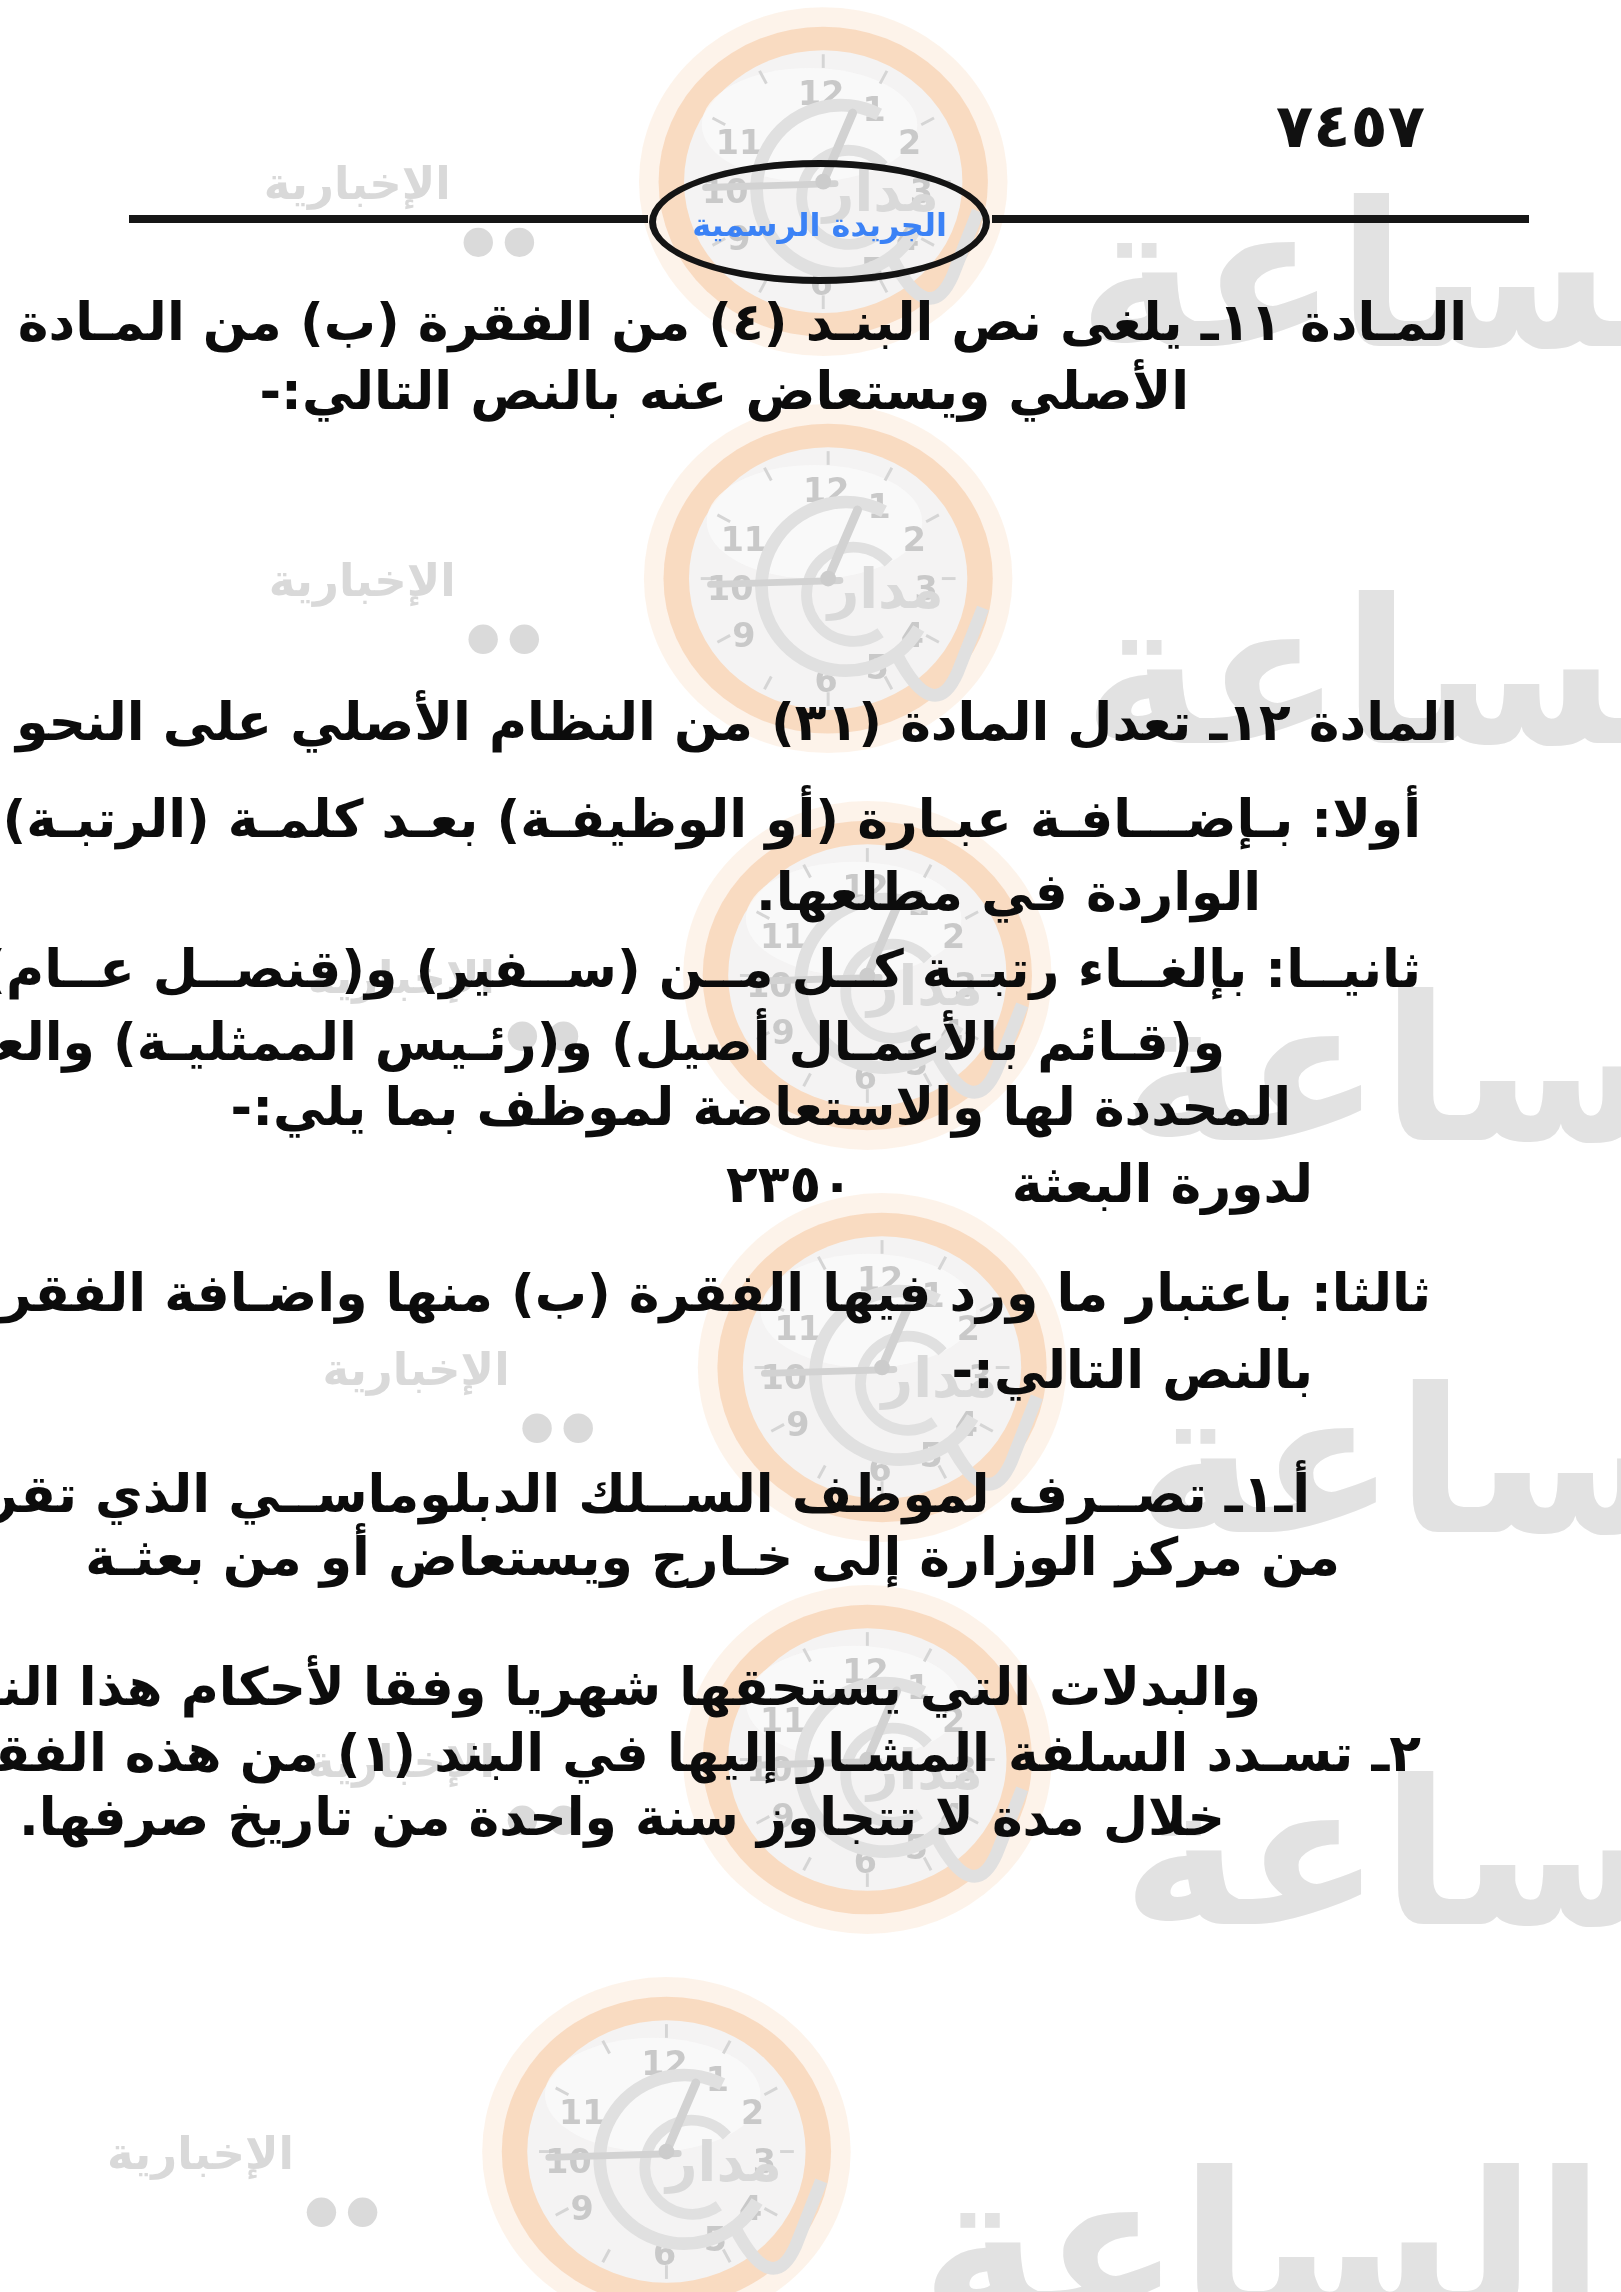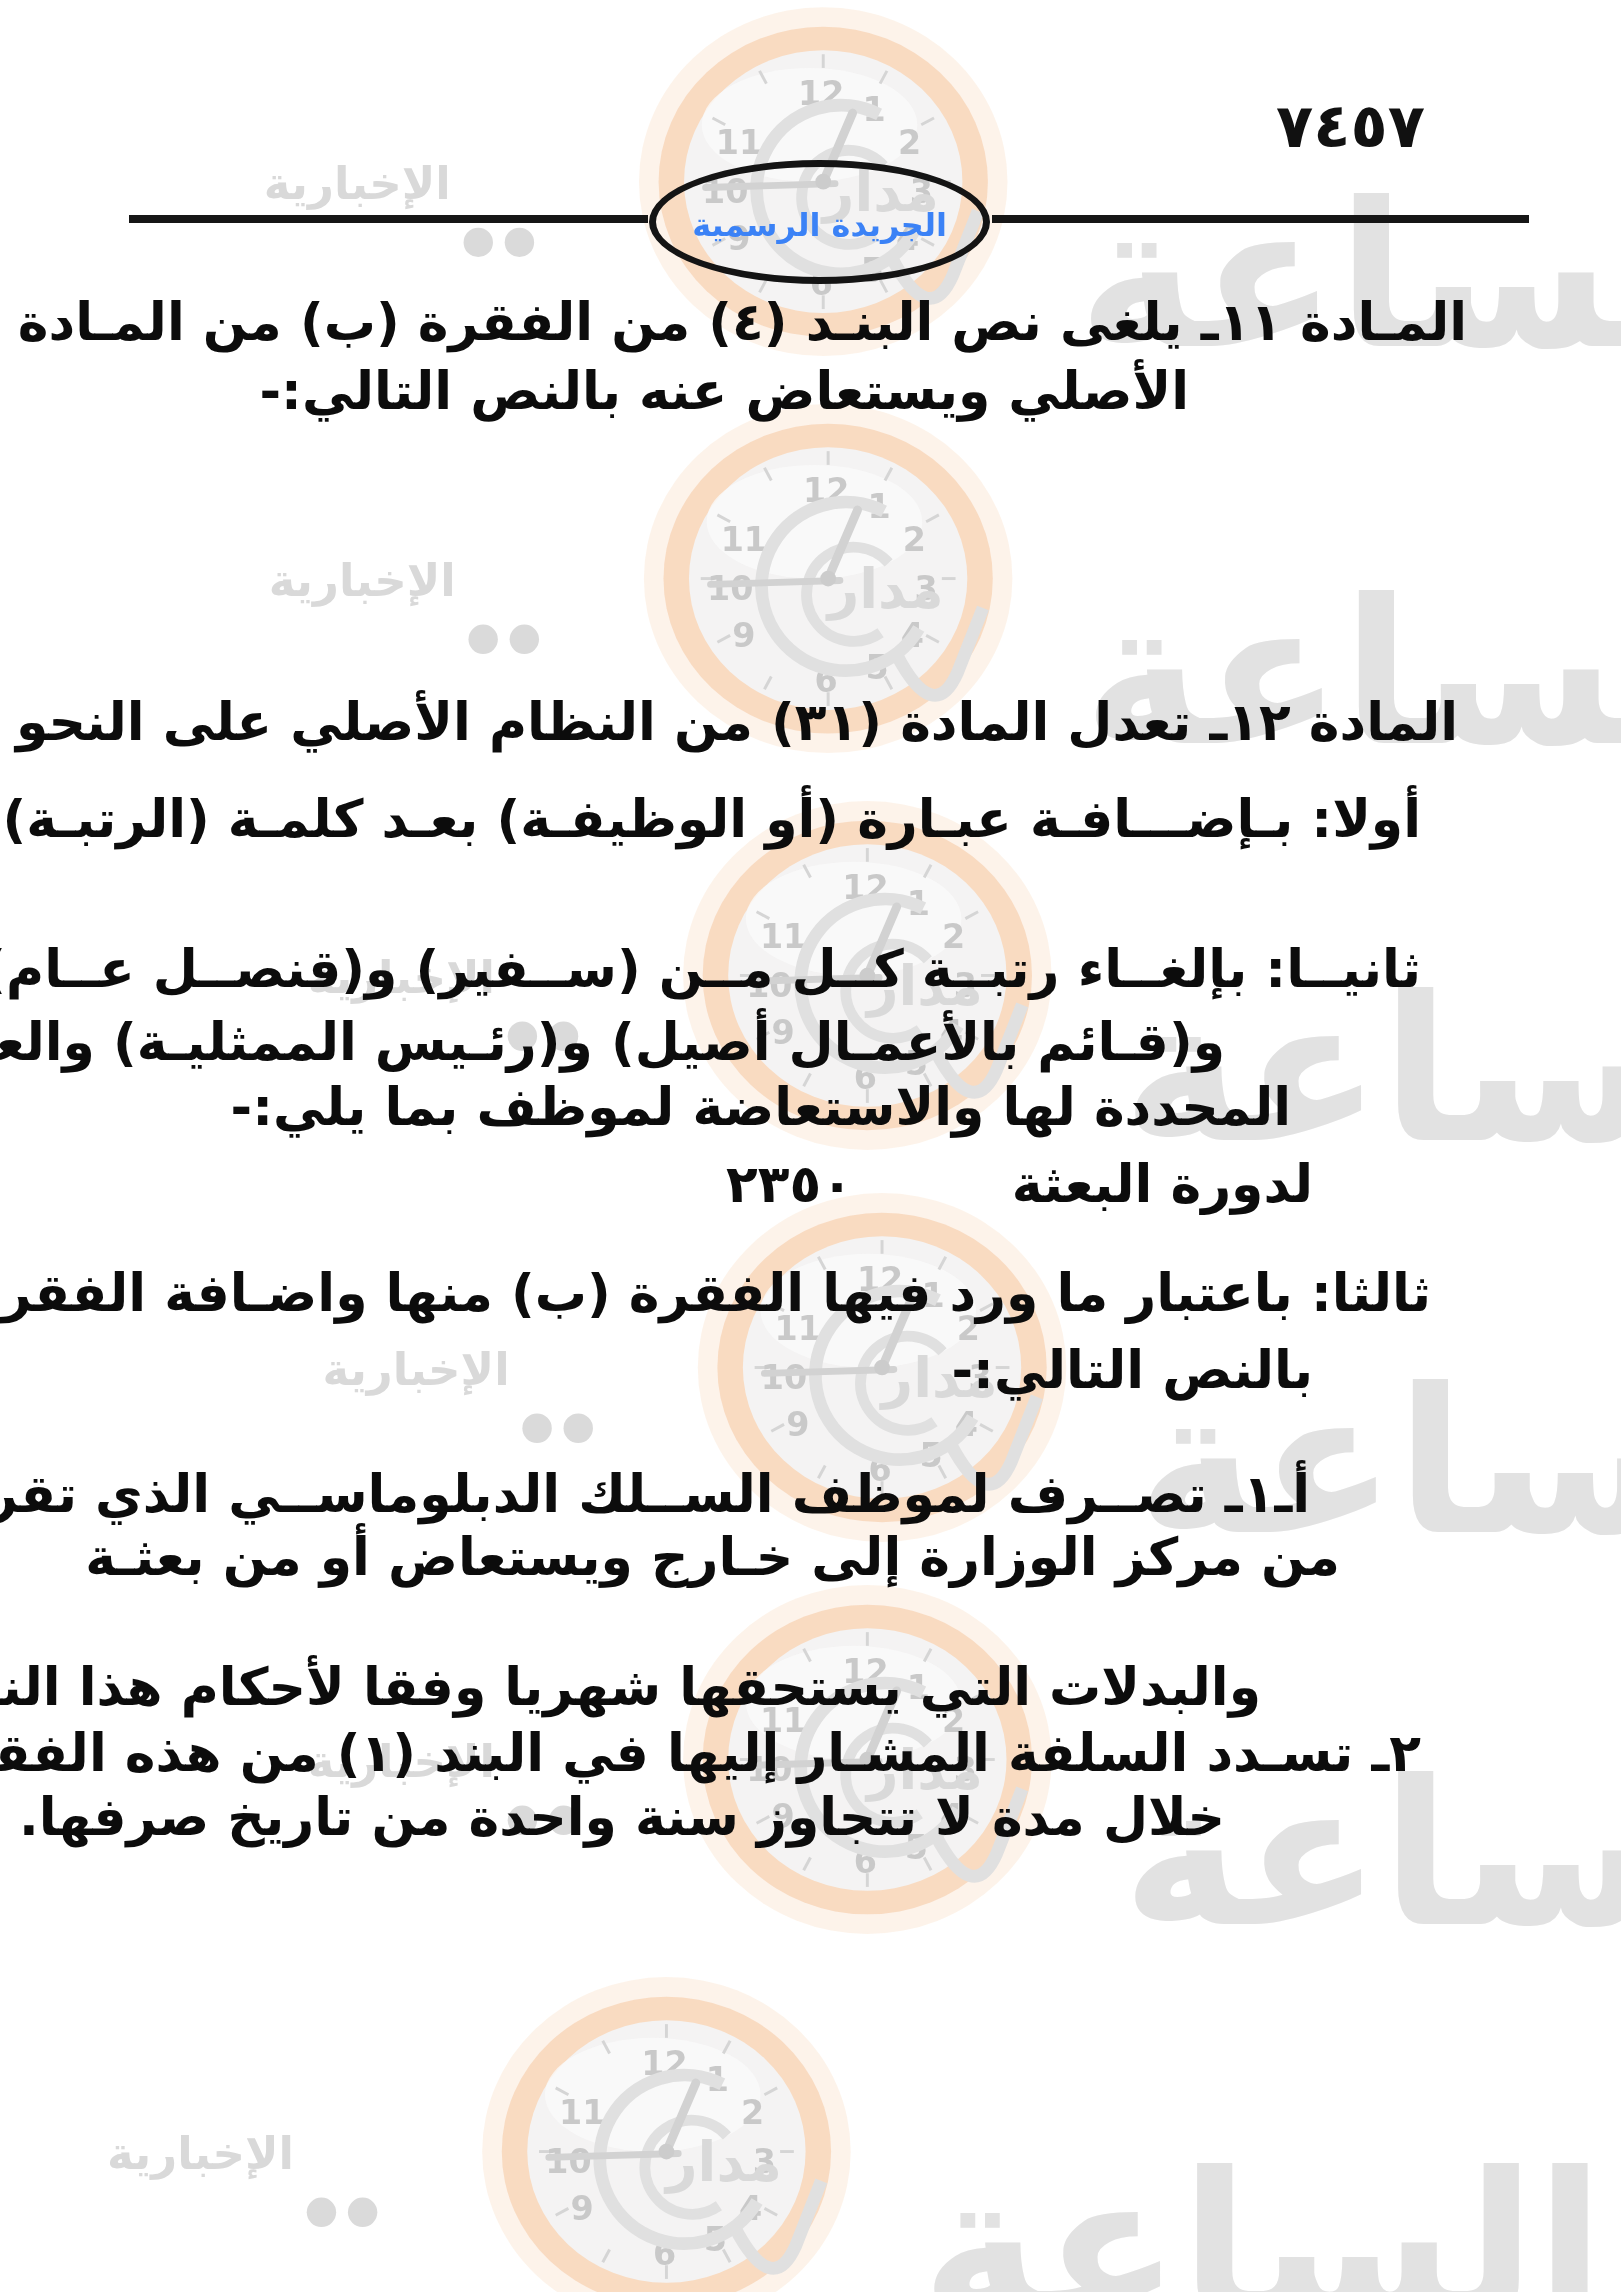--- a/index.html
+++ b/index.html
@@ -111,20 +111,21 @@
   <div class="rule rule-right"></div>
 
   <div class="oval-badge">
     <span class="badge-label">الجريدة الرسمية</span>
   </div>
 
   <div class="line" style="top:290px;right:154px;">المـادة ١١ـ يلغى نص البنـد (٤) من الفقرة (ب) من المـادة (٢٩) من النظـام</div>
   <div class="line" style="top:359px;right:432px;">الأصلي ويستعاض عنه بالنص التالي:-</div>
   <div class="line" style="top:690px;right:163px;">المادة ١٢ـ تعدل المادة (٣١) من النظام الأصلي على النحو التالي:-</div>
   <div class="line" style="top:787px;right:200px;">أولا: بـإضـــافـة عبـارة (أو الوظيفـة) بعـد كلمـة (الرتبـة)</div>
+  <div class="line" style="top:860px;right:360px;">الواردة في مطلعها.</div>
   <div class="line" style="top:937px;right:200px;">ثانيــا: بإلغــاء رتبــة كــل مــن (ســفير) و(قنصــل عــام)</div>
   <div class="line" style="top:1010px;right:396px;">و(قـائم بالأعمـال أصيل) و(رئـيس الممثليـة) والعـلاوات</div>
   <div class="line" style="top:1075px;right:330px;">المحددة لها والاستعاضة لموظف بما يلي:-</div>
 
   <div class="line" style="top:1152px;right:308px;">لدورة البعثة</div>
   <div class="line" style="top:1152px;right:768px;">٢٣٥٠</div>
 
   <div class="line" style="top:1261px;right:190px;">ثالثا: باعتبار ما ورد فيها الفقرة (ب) منها واضـافة الفقرة (أ) إليها</div>
   <div class="line" style="top:1338px;right:308px;">بالنص التالي:-</div>
   <div class="line" style="top:1462px;right:311px;">أـ١ـ تصــرف لموظف الســلك الدبلوماســي الذي تقرر نقله</div>

